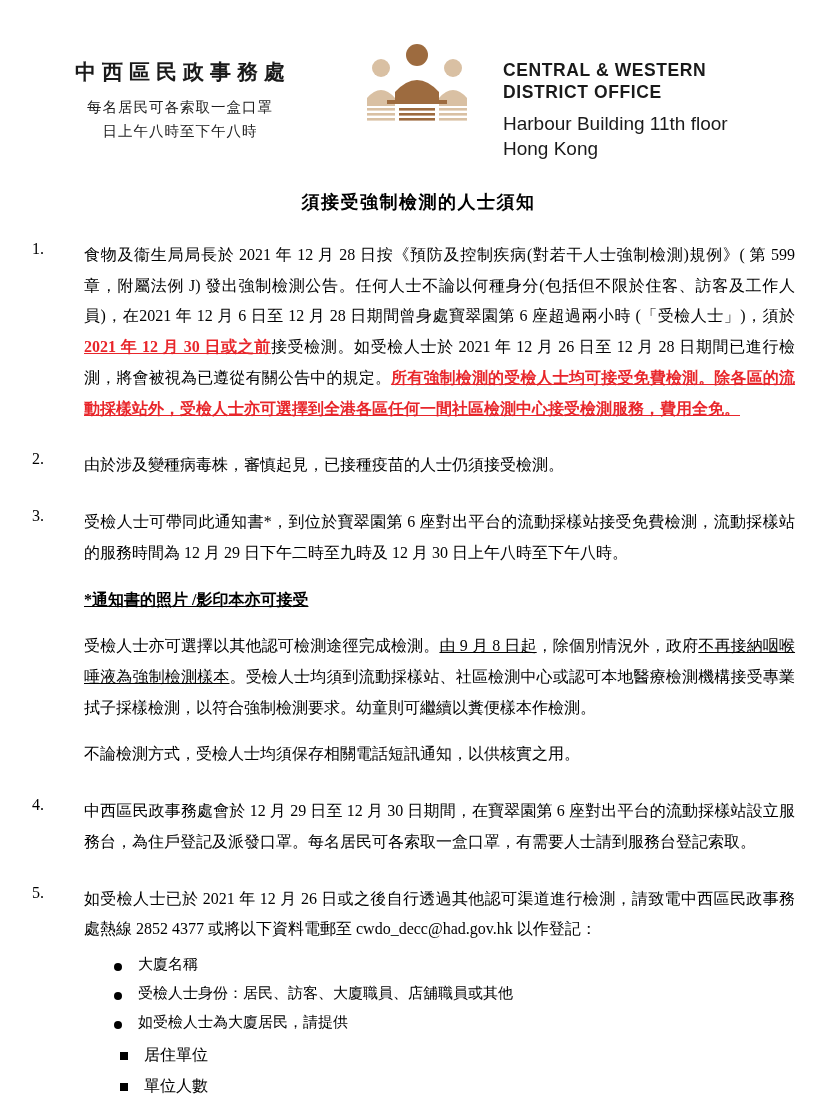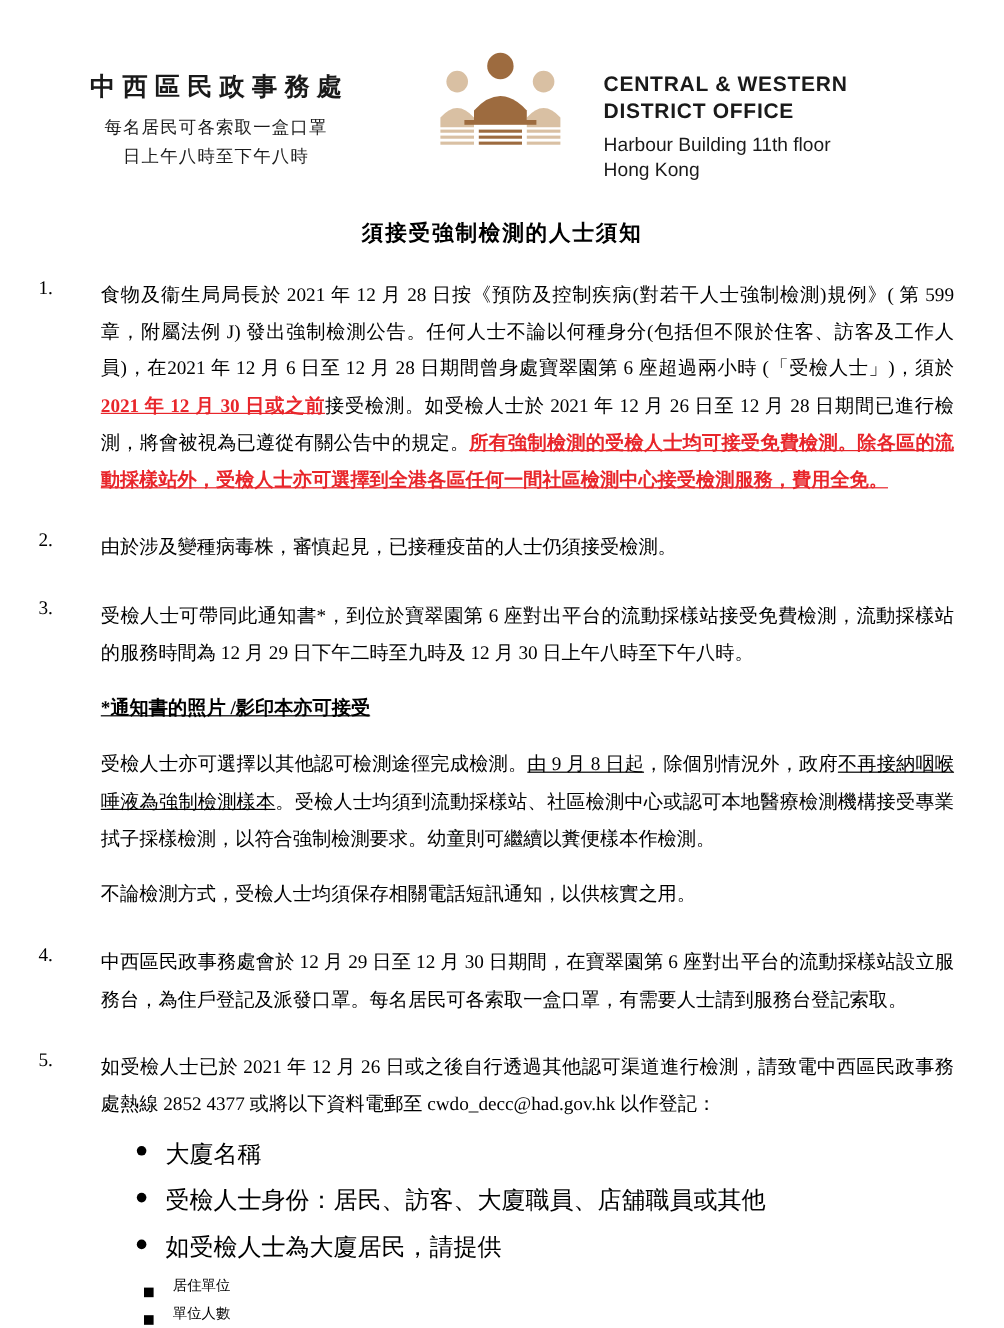--- a/index.html
+++ b/index.html
@@ -65,21 +65,21 @@
     font-family: Liberation Sans, sans-serif;
   }
   .dept-name-en {
     font-size: 17.5px;
     font-weight: bold;
     letter-spacing: 0.6px;
     line-height: 1.25;
     color: #1a1a1a;
   }
   .addr-en {
-    font-size: 16px;
+    font-size: 19px;
     line-height: 1.35;
     margin-top: 7px;
     color: #1a1a1a;
   }
 
   
   .logo {
     position: relative;
     width: 120px;
     height: 86px;
@@ -145,42 +145,43 @@
   }
 
   
   ul.bul {
     list-style: none;
     margin: 6px 0 0 0;
     padding: 0 0 0 28px;
   }
   ul.bul > li {
     position: relative;
-    font-size: 20px;
+    font-size: 15px;
     line-height: 1.95;
     padding-left: 26px;
+    font-family: Liberation Mono, monospace;
   }
   ul.bul > li::before {
     content: "";
     position: absolute;
     left: 2px;
     top: 12px;
     width: 8px;
     height: 8px;
     background: #000;
     border-radius: 50%;
   }
   ul.sq {
     list-style: none;
     margin: 0;
     padding: 0 0 0 34px;
   }
   ul.sq > li {
     position: relative;
-    font-size: 12px;
+    font-size: 16px;
     line-height: 1.95;
     padding-left: 26px;
   }
   ul.sq > li::before {
     content: "";
     position: absolute;
     left: 2px;
     top: 13px;
     width: 8px;
     height: 8px;

